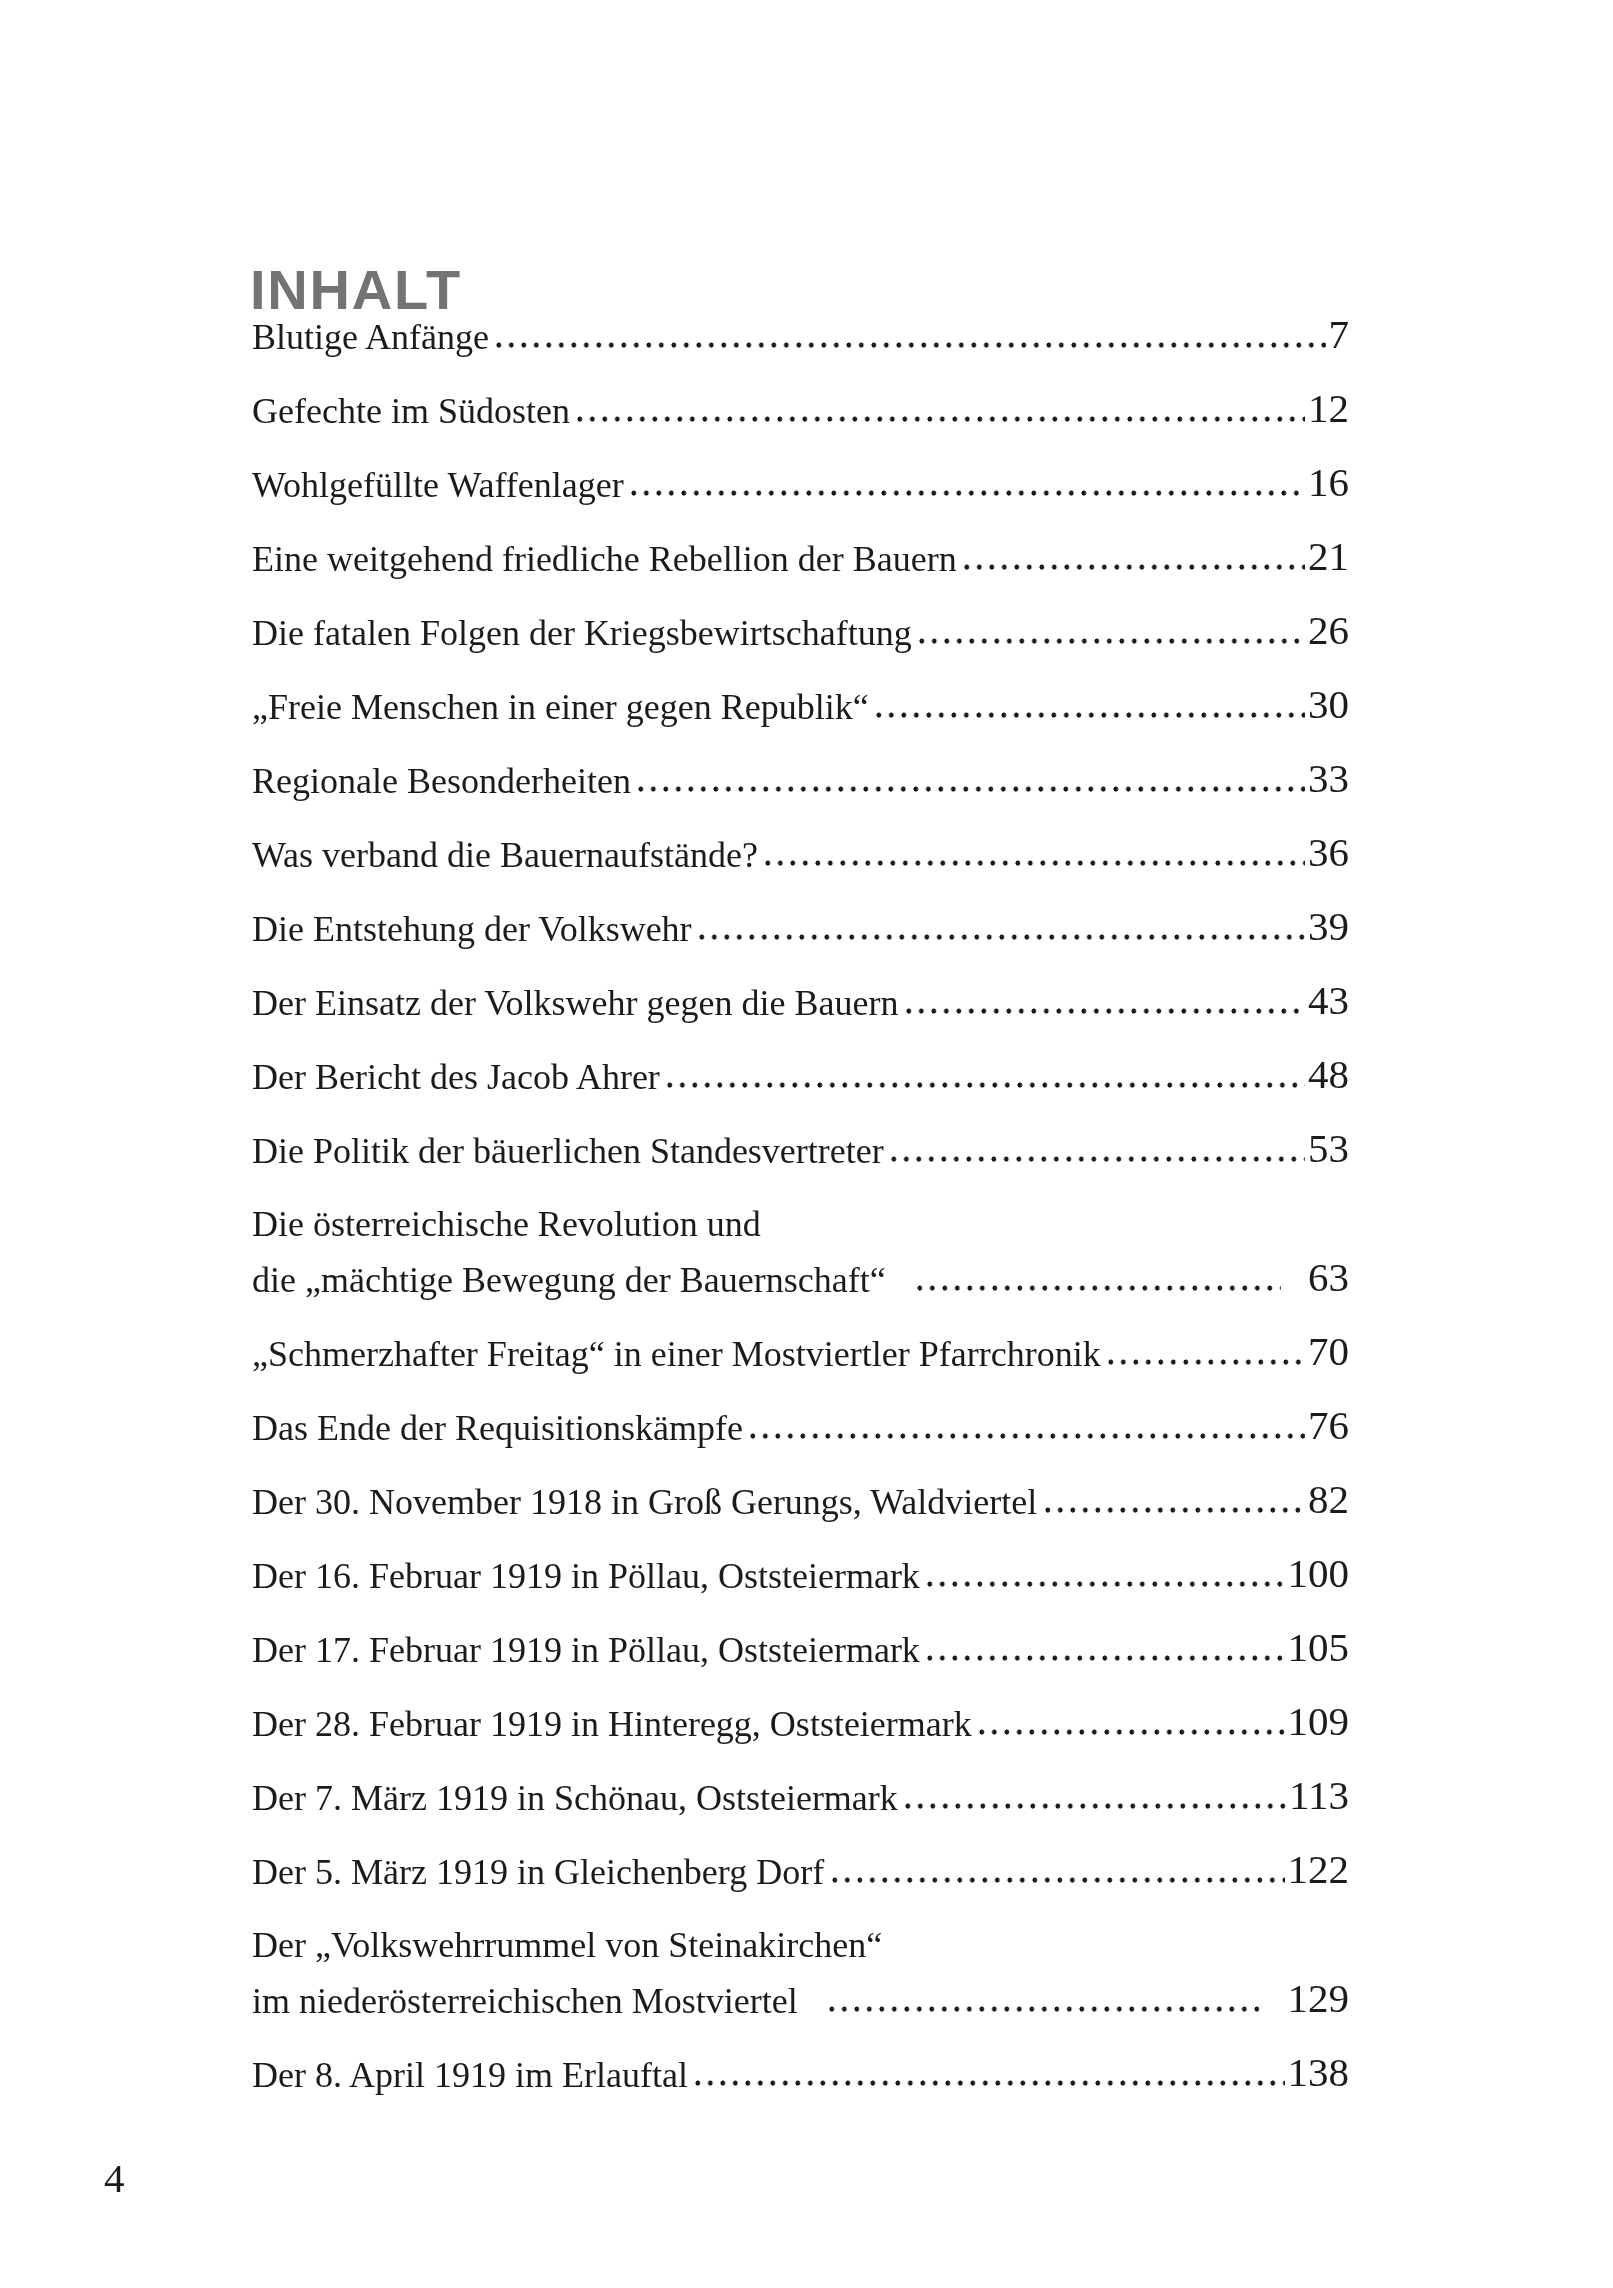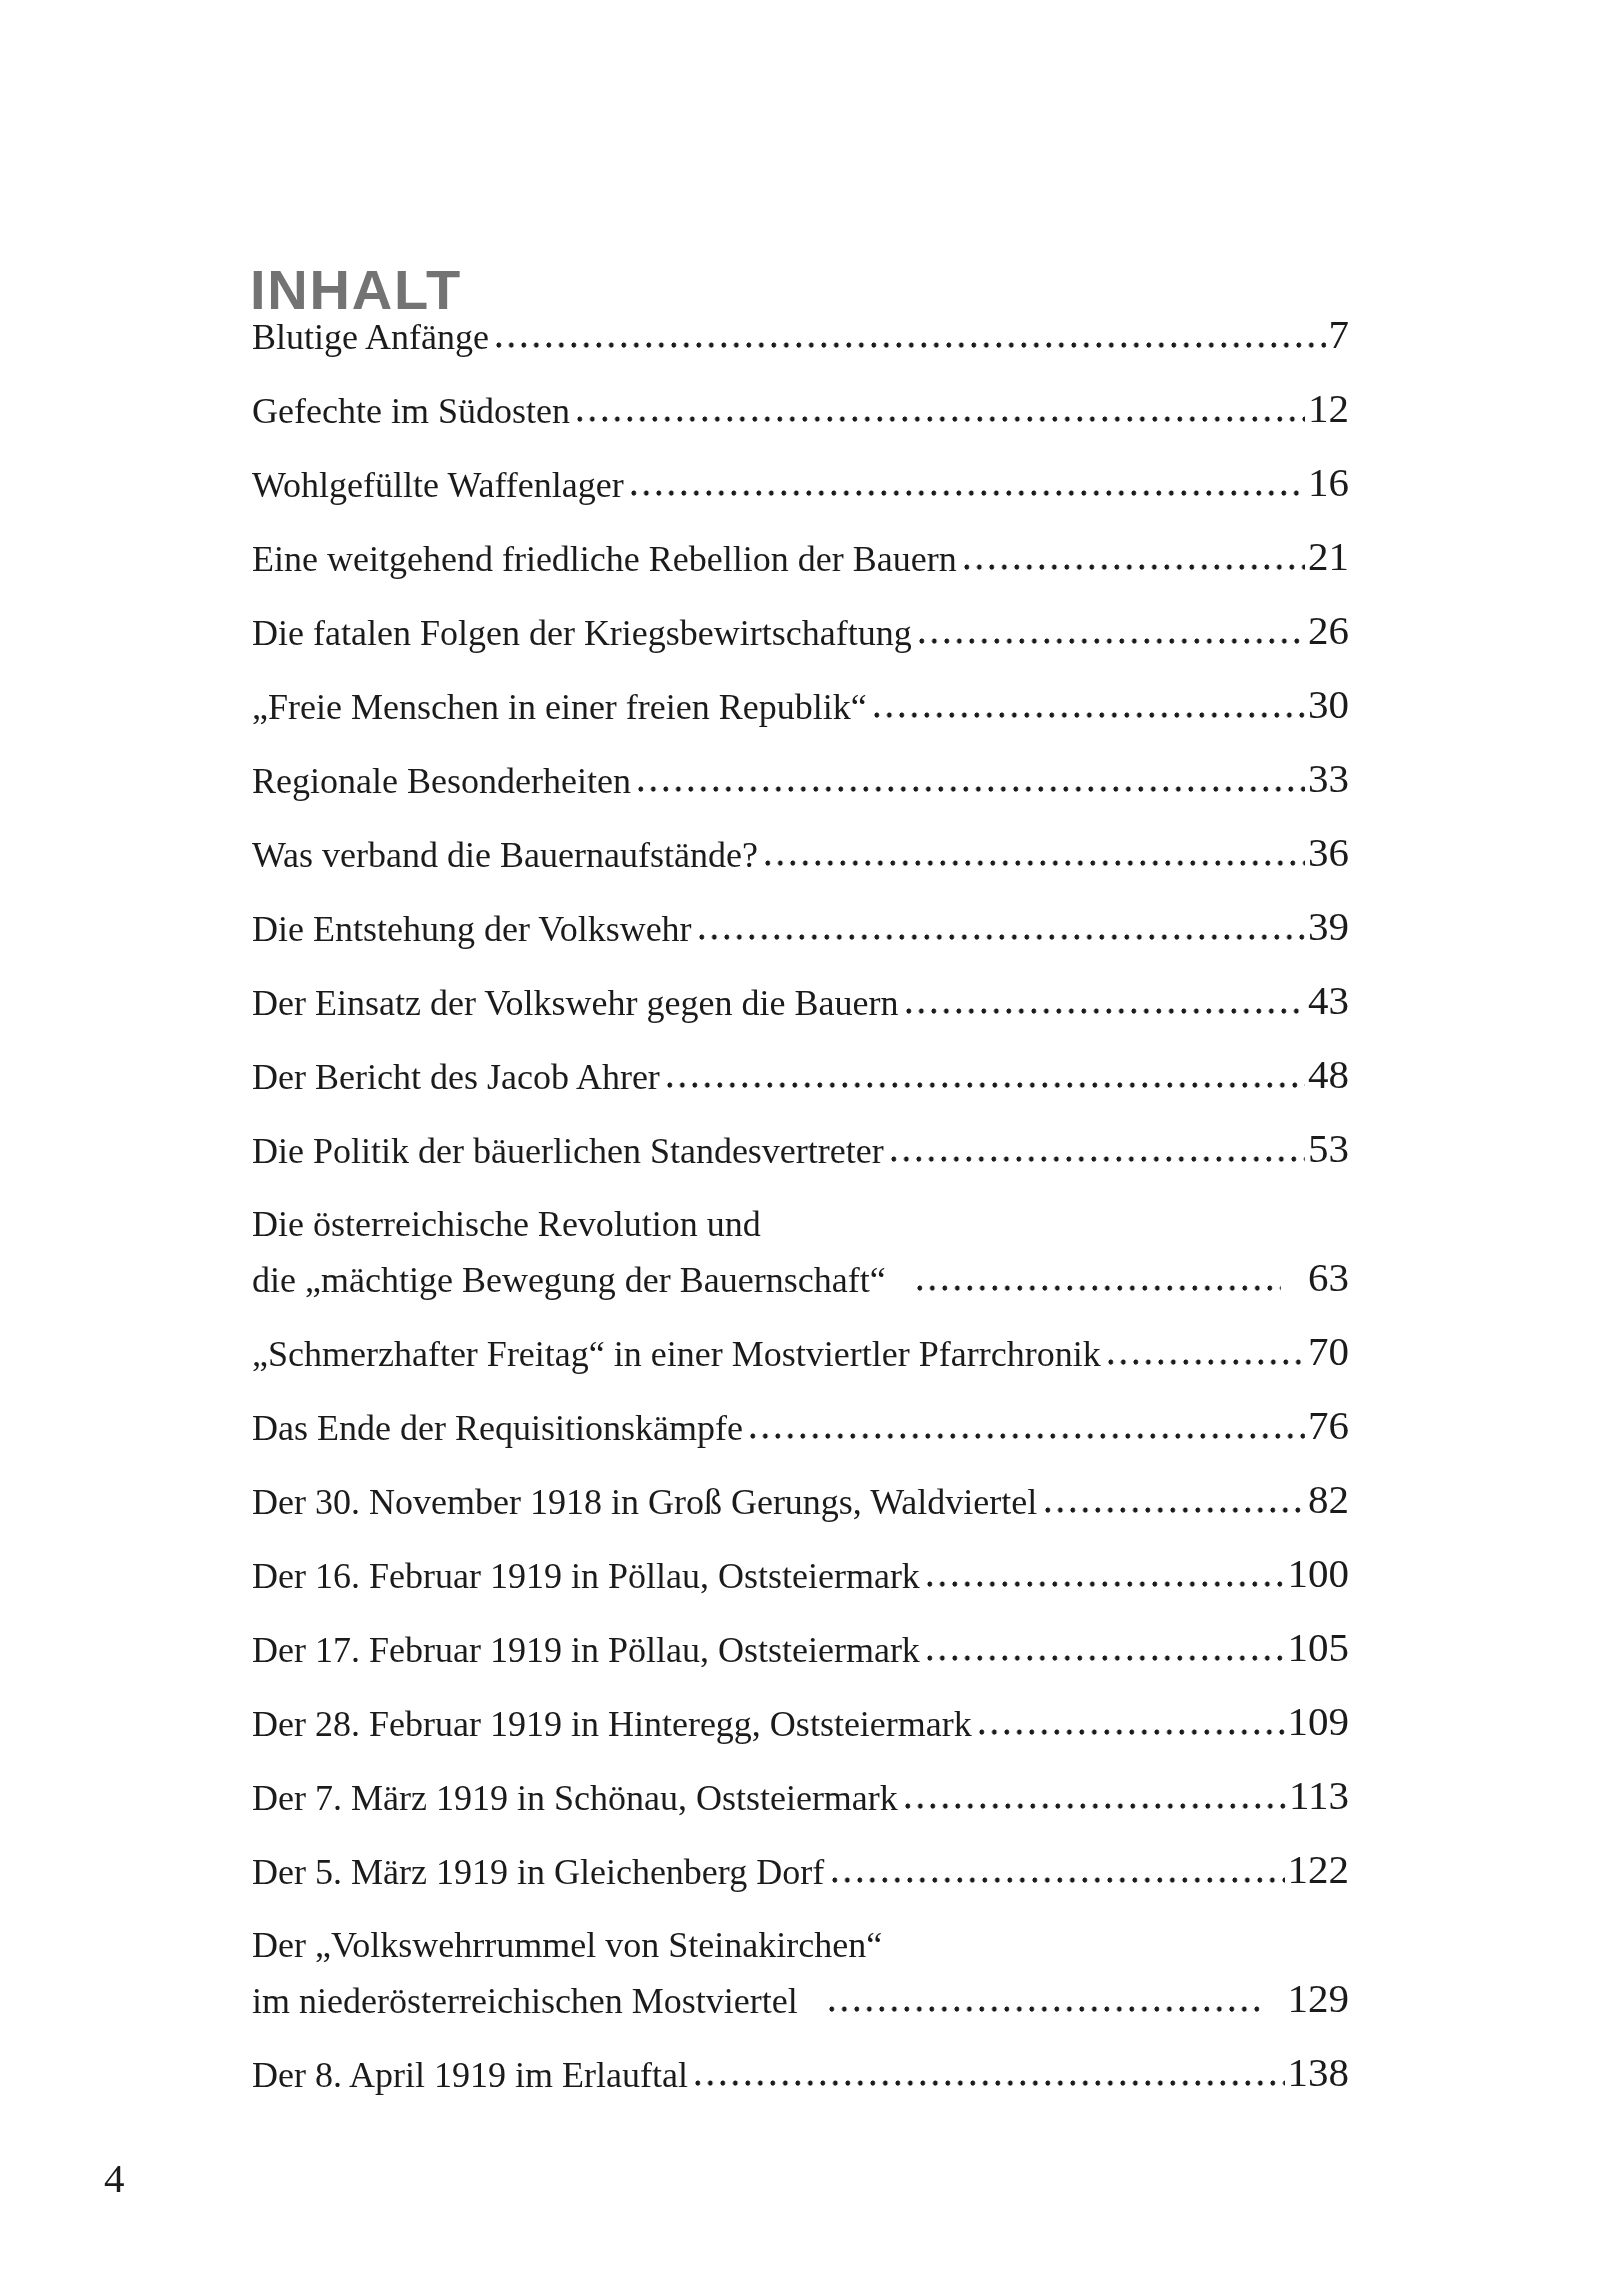--- a/index.html
+++ b/index.html
@@ -105,21 +105,21 @@
     <span class="pg">21</span>
   </div>
 
   <div class="row">
     <span class="t">Die fatalen Folgen der Kriegsbewirtschaftung</span>
     <span class="leader"></span>
     <span class="pg">26</span>
   </div>
 
   <div class="row">
-    <span class="t">„Freie Menschen in einer freien Republik“</span>
+    <span class="t">„Freie Menschen in einer gegen Republik“</span>
     <span class="leader"></span>
     <span class="pg">30</span>
   </div>
 
   <div class="row">
     <span class="t">Regionale Besonderheiten</span>
     <span class="leader"></span>
     <span class="pg">33</span>
   </div>
 

